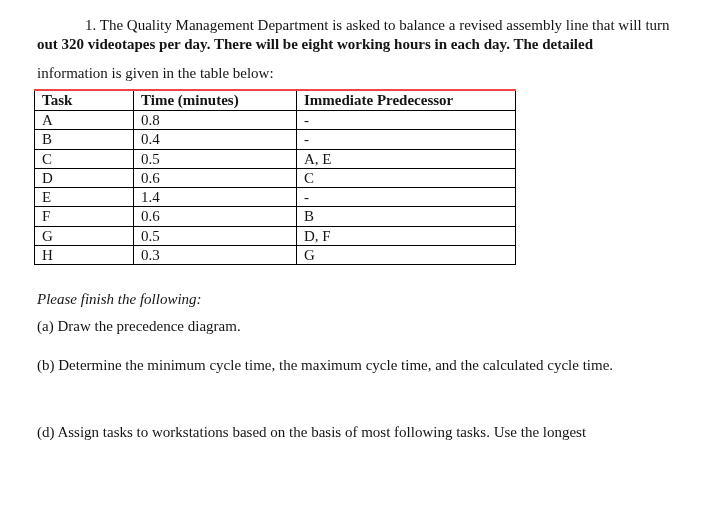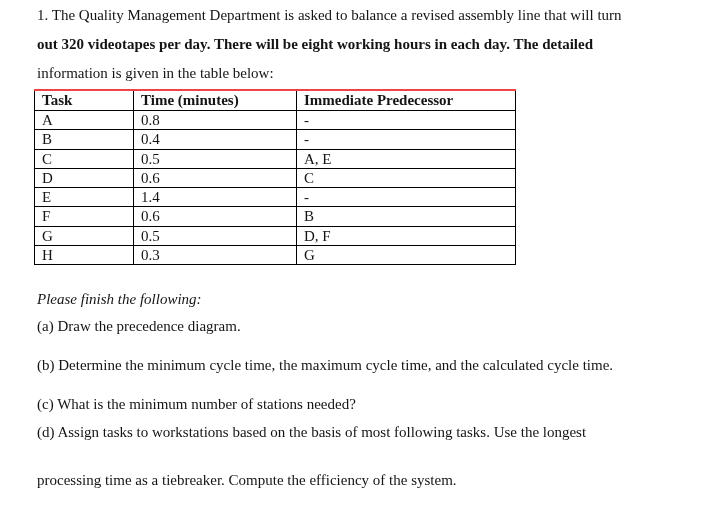--- a/index.html
+++ b/index.html
@@ -17,21 +17,21 @@
     overflow: hidden;
   }
   .line {
     position: absolute;
     left: 37px;
     font-size: 15px;
     line-height: 20px;
     white-space: nowrap;
   }
   
-  .intro-1 { top: 5px; }
+  .intro-1 { top: 15px; margin-left: 48px; }
   .intro-2 { top: 34px; font-weight: bold; }
   .intro-3 { top: 63px; }
   
   .q-lead { top: 289px; font-style: italic; }
   .q-a    { top: 316px; }
   .q-b    { top: 355px; }
   .q-c    { top: 394px; }
   .q-d1   { top: 422px; }
   .q-d2   { top: 470px; }
 
@@ -130,17 +130,15 @@
           <td>H</td>
           <td>0.3</td>
           <td>G</td>
         </tr>
       </tbody>
   </table>
 
   <div class="line q-lead">Please finish the following:</div>
   <div class="line q-b">(b) Determine the minimum cycle time, the maximum cycle time, and the calculated cycle time.</div>
   <div class="line q-a">(a) Draw the precedence diagram.</div>
-  <div class="line q-c">(c) What is the minimum number of stations needed?</div>
   <div class="line q-d1">(d) Assign tasks to workstations based on the basis of most following tasks. Use the longest</div>
-  <div class="line q-d2">processing time as a tiebreaker. Compute the efficiency of the system.</div>
 
 </div>
 
 </body></html>

